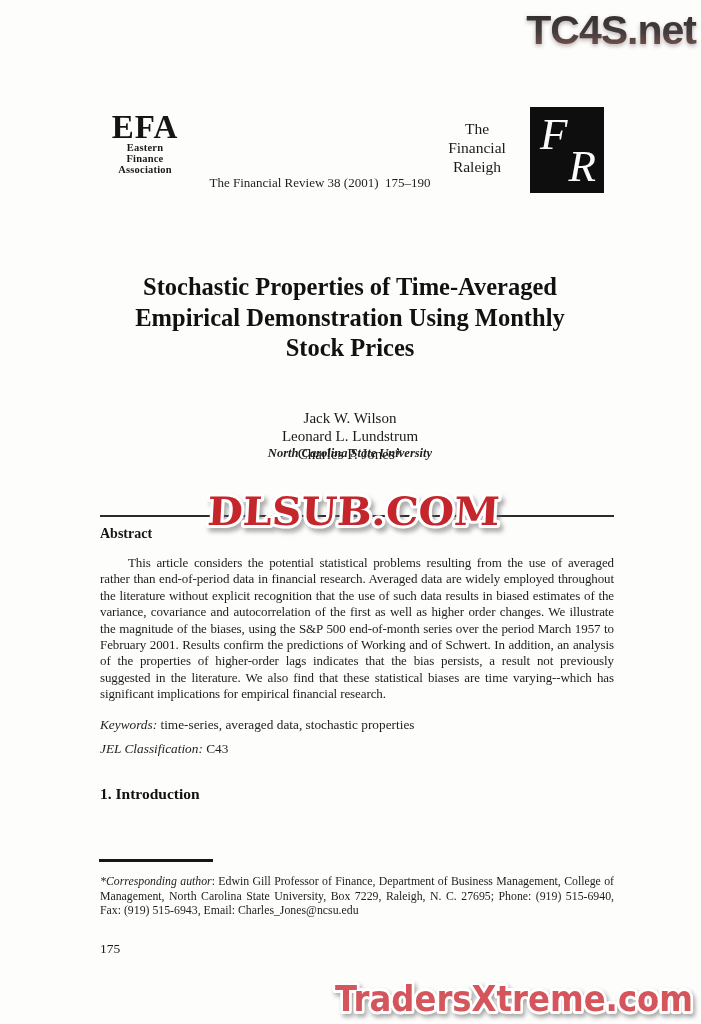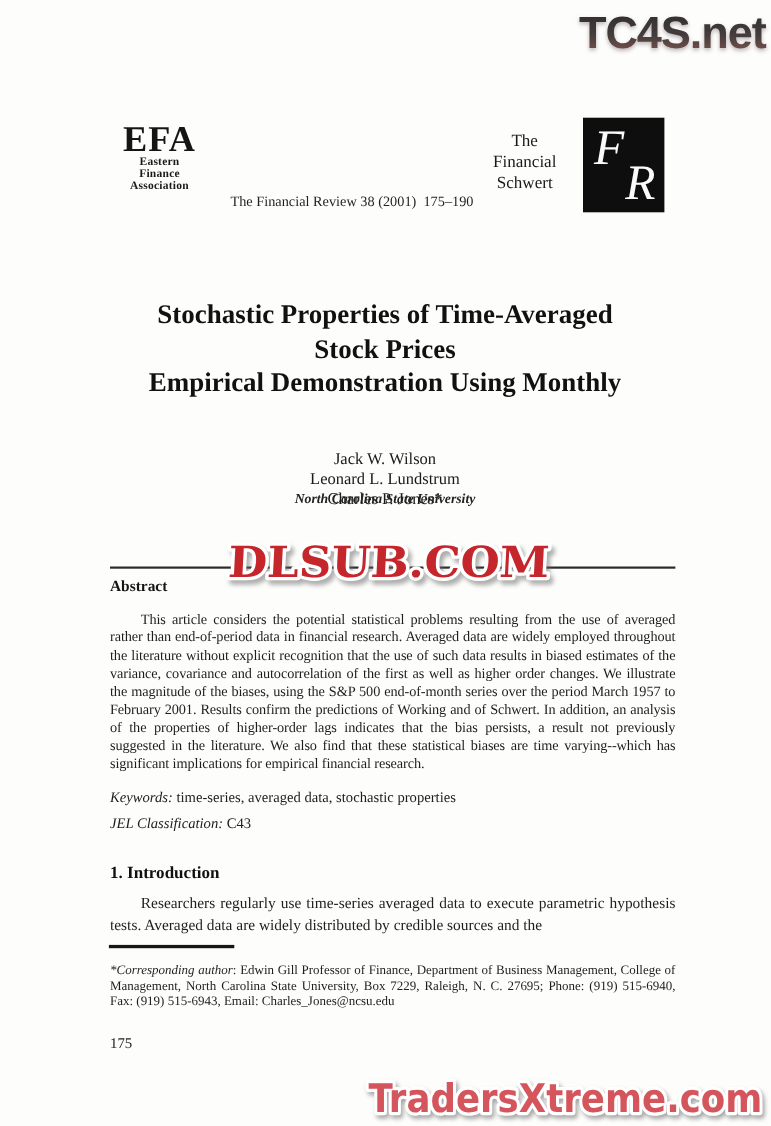--- a/index.html
+++ b/index.html
@@ -76,32 +76,32 @@
     <div class="efa-sub">Eastern</div>
     <div class="efa-sub">Finance</div>
     <div class="efa-sub">Association</div>
   </div>
 
   <div class="abs citation">The Financial Review 38 (2001)  175–190</div>
 
   <div class="abs jname">
     <div>The</div>
     <div>Financial</div>
-    <div>Schwert</div>
+    <div>Raleigh</div>
   </div>
 
   <div class="abs fr-box">
     <span class="fr-f">F</span>
     <span class="fr-r">R</span>
   </div>
 
   <div class="abs title">
     <div>Stochastic Properties of Time-Averaged</div>
+    <div>Empirical Demonstration Using Monthly</div>
     <div>Stock Prices</div>
-    <div>Empirical Demonstration Using Monthly</div>
   </div>
 
   <div class="abs authors">
     <div>Jack W. Wilson</div>
     <div>Leonard L. Lundstrum</div>
     <div>Charles P. Jones*</div>
   </div>
 
   <div class="abs affil">North Carolina State University</div>
 
@@ -115,21 +115,20 @@
 
   <div class="abs kw">
     <span class="it">Keywords:</span><span> time-series, averaged data, stochastic properties</span>
   </div>
 
   <div class="abs jel">
     <span class="it">JEL Classification:</span><span> C43</span>
   </div>
 
   <div class="abs intro-h">1. Introduction</div>
-  <div class="abs intro-p">Researchers regularly use time-series averaged data to execute parametric hypothesis tests. Averaged data are widely distributed by credible sources and the</div>
 
   <div class="abs fn-rule"></div>
   <div class="abs fn">
     <span class="it">*Corresponding author</span><span>: Edwin Gill Professor of Finance, Department of Business Management, College of Management, North Carolina State University, Box 7229, Raleigh, N. C. 27695; Phone: (919) 515-6940, Fax: (919) 515-6943, Email: Charles_Jones@ncsu.edu</span>
   </div>
 
   <div class="abs pagenum">175</div>
 
   <svg class="abs wm-bottom" viewBox="0 0 373 50">
     <text x="186" y="37" text-anchor="middle" font-family="'DejaVu Sans',sans-serif" font-size="36" textLength="358" lengthAdjust="spacingAndGlyphs" stroke="#ffffff" stroke-width="6" paint-order="stroke" stroke-linejoin="round" fill="#d4565c">TradersXtreme.com</text>

